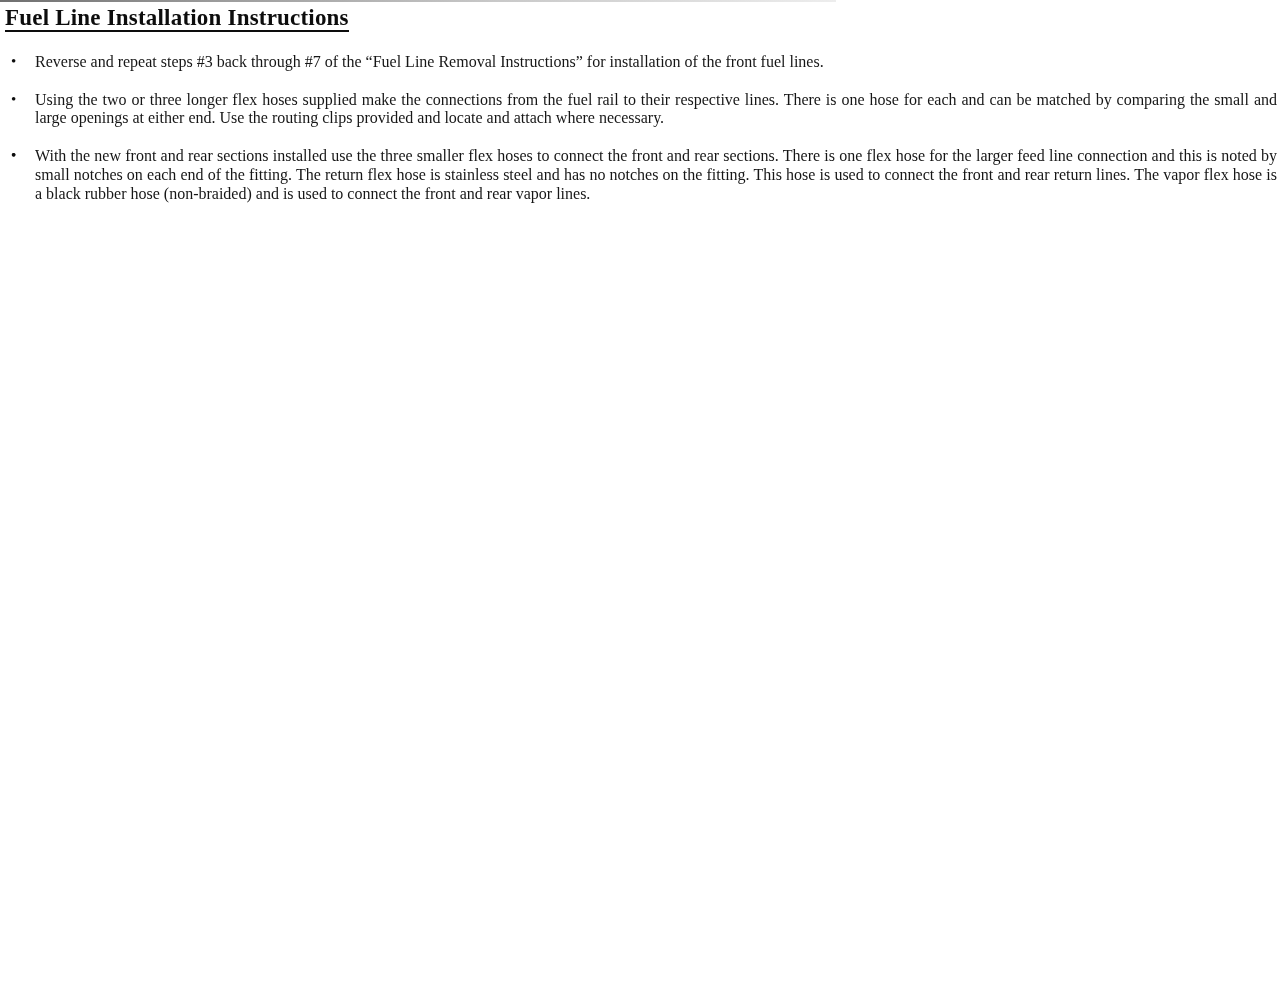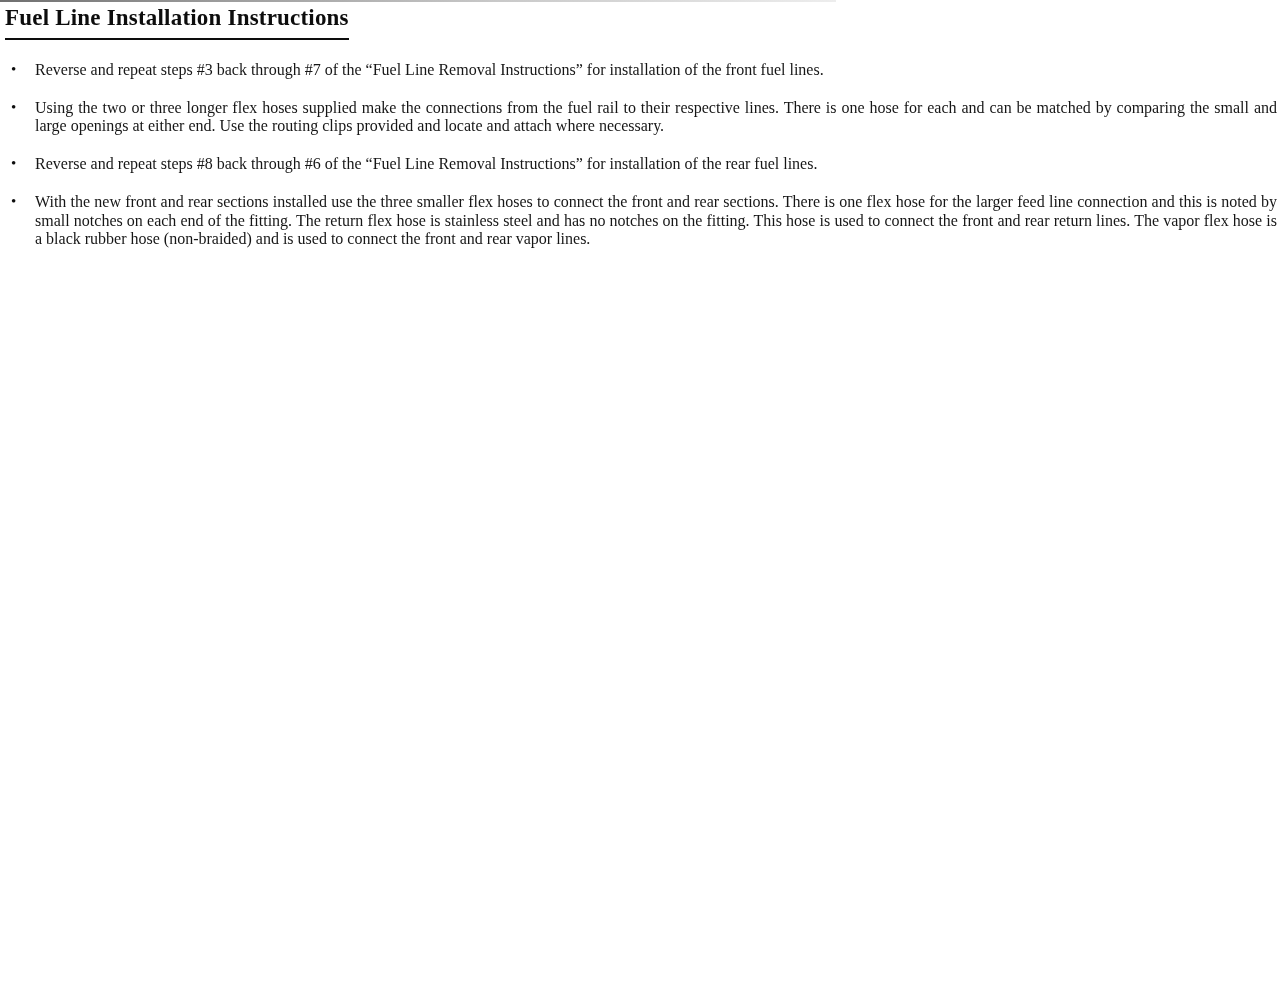--- a/index.html
+++ b/index.html
@@ -30,21 +30,21 @@
     width: 1280px;
   }
   .doc-title {
     display: inline-block;
     margin: 0 0 0 5px;
     font-size: 23px;
     font-weight: bold;
     line-height: 24px;
     color: #0d0d0d;
     border-bottom: 2px solid #0d0d0d;
-    padding-bottom: 8px;
+    padding-bottom: 0;
     letter-spacing: 0.2px;
   }
   .bullet-list {
     margin: 21px 0 0 0;
     padding: 0 3px 0 35px;
     list-style: none;
   }
   .bullet-list li {
     position: relative;
     font-size: 16px;
@@ -73,20 +73,19 @@
     <li>
       <span class="bullet-marker">•</span>
       <span>Reverse and repeat steps #3 back through #7 of the “Fuel Line Removal Instructions” for installation of the front fuel lines.</span>
     </li>
     <li>
       <span class="bullet-marker">•</span>
       <span>Using the two or three longer flex hoses supplied make the connections from the fuel rail to their respective lines. There is one hose for each and can be matched by comparing the small and large openings at either end. Use the routing clips provided and locate and attach where necessary.</span>
     </li>
     <li>
       <span class="bullet-marker">•</span>
-      <span>Reverse and repeat steps #8 back through #6 of the “Fuel Line Removal Instructions” for installation of the rear fuel lines.</span>
     </li>
     <li>
       <span class="bullet-marker">•</span>
       <span>With the new front and rear sections installed use the three smaller flex hoses to connect the front and rear sections. There is one flex hose for the larger feed line connection and this is noted by small notches on each end of the fitting. The return flex hose is stainless steel and has no notches on the fitting. This hose is used to connect the front and rear return lines. The vapor flex hose is a black rubber hose (non-braided) and is used to connect the front and rear vapor lines.</span>
     </li>
   </ul>
 </div>
 
 </body></html>

